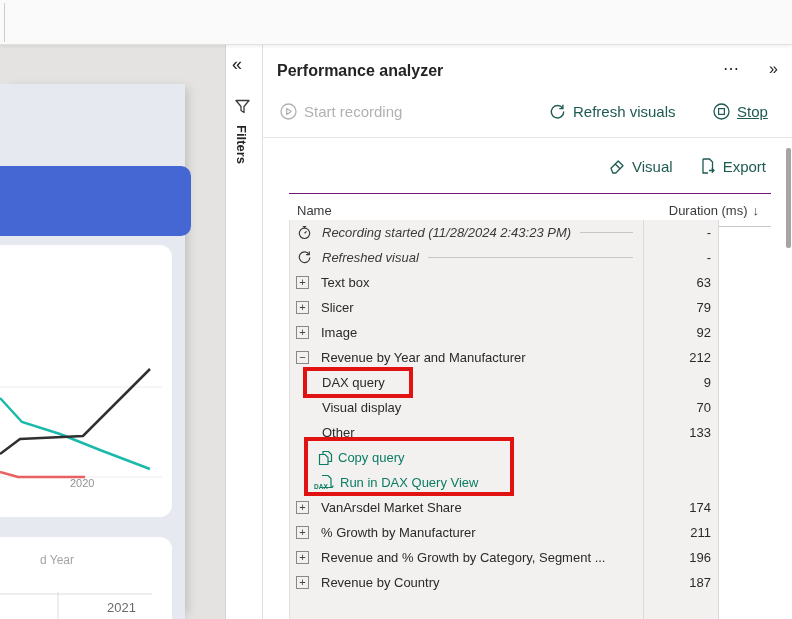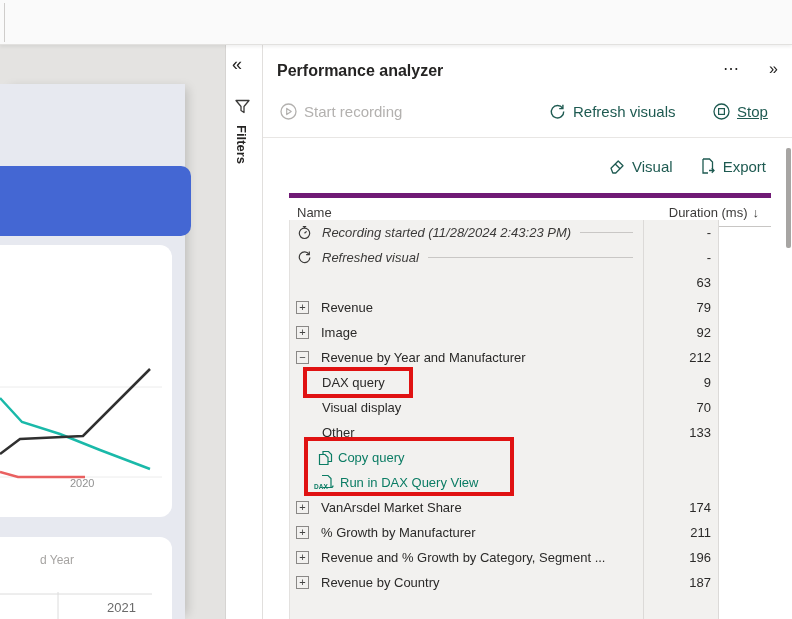--- a/index.html
+++ b/index.html
@@ -52,21 +52,21 @@
   .stop-btn { left:450px;text-decoration:underline; }
 
   .panel-divider { position:absolute; left:0; top:92px; width:530px; height:1px; background:#e8e6e4; }
 
   .actions-row { position:absolute; top:112px; right:26px; display:flex; gap:26px; }
   .action-btn { display:flex; align-items:center; gap:6px; font-size:15px; color:#1e5a51; cursor:pointer; }
 
   
   .pa-table { position:absolute; left:26px; top:148px; width:482px; height:426px; }
   .pa-header { position:absolute; left:0; top:0; width:482px; height:34px; background:#fff;
-               border-top:5px solid #701a75; border-bottom:1px solid #c8c6c4;
+               border-top:1px solid #701a75; border-bottom:1px solid #c8c6c4;
                display:flex; align-items:center; font-size:13px; color:#3b3a39; }
   .pa-header .h-name { padding-left:8px; }
   .pa-header .h-dur { margin-left:auto; padding-right:12px; display:flex; align-items:center; gap:5px; }
   .sort-icon { font-size:13px; color:#3b3a39; }
   .pa-body { position:absolute; left:0; top:27px; width:430px; height:399px; background:#f2f1ef;
              border-left:1px solid #e3e1df; border-right:1px solid #dcdad8; }
   .col-sep { position:absolute; left:353px; top:0; width:1px; height:399px; background:#dcdad8; }
 
   .row { display:flex; align-items:center; height:25px; font-size:13px; color:#2b2a29; }
   .row .left { flex:0 0 353px; display:flex; align-items:center; padding-left:6px; overflow:hidden; }
@@ -237,27 +237,31 @@
                 <path d="M12.3 1.4 L12.3 4.7 L9.1 4.7" fill="none" stroke="#3b3a39" stroke-width="1.2"></path>
               </svg>
             </span>
             <span class="italic-name">Refreshed visual</span>
             <span class="leader"></span>
           </span>
           <span class="right">-</span>
         </div>
 
         <div class="row">
+          <span class="left">
+            <span class="expander plus"></span>
+            <span class="row-name">Text box</span>
+          </span>
           <span class="right">63</span>
         </div>
 
         <div class="row">
           <span class="left">
             <span class="expander plus"></span>
-            <span class="row-name">Revenue</span>
+            <span class="row-name">Slicer</span>
           </span>
           <span class="right">79</span>
         </div>
 
         <div class="row">
           <span class="left">
             <span class="expander plus"></span>
             <span class="row-name">Image</span>
           </span>
           <span class="right">92</span>

